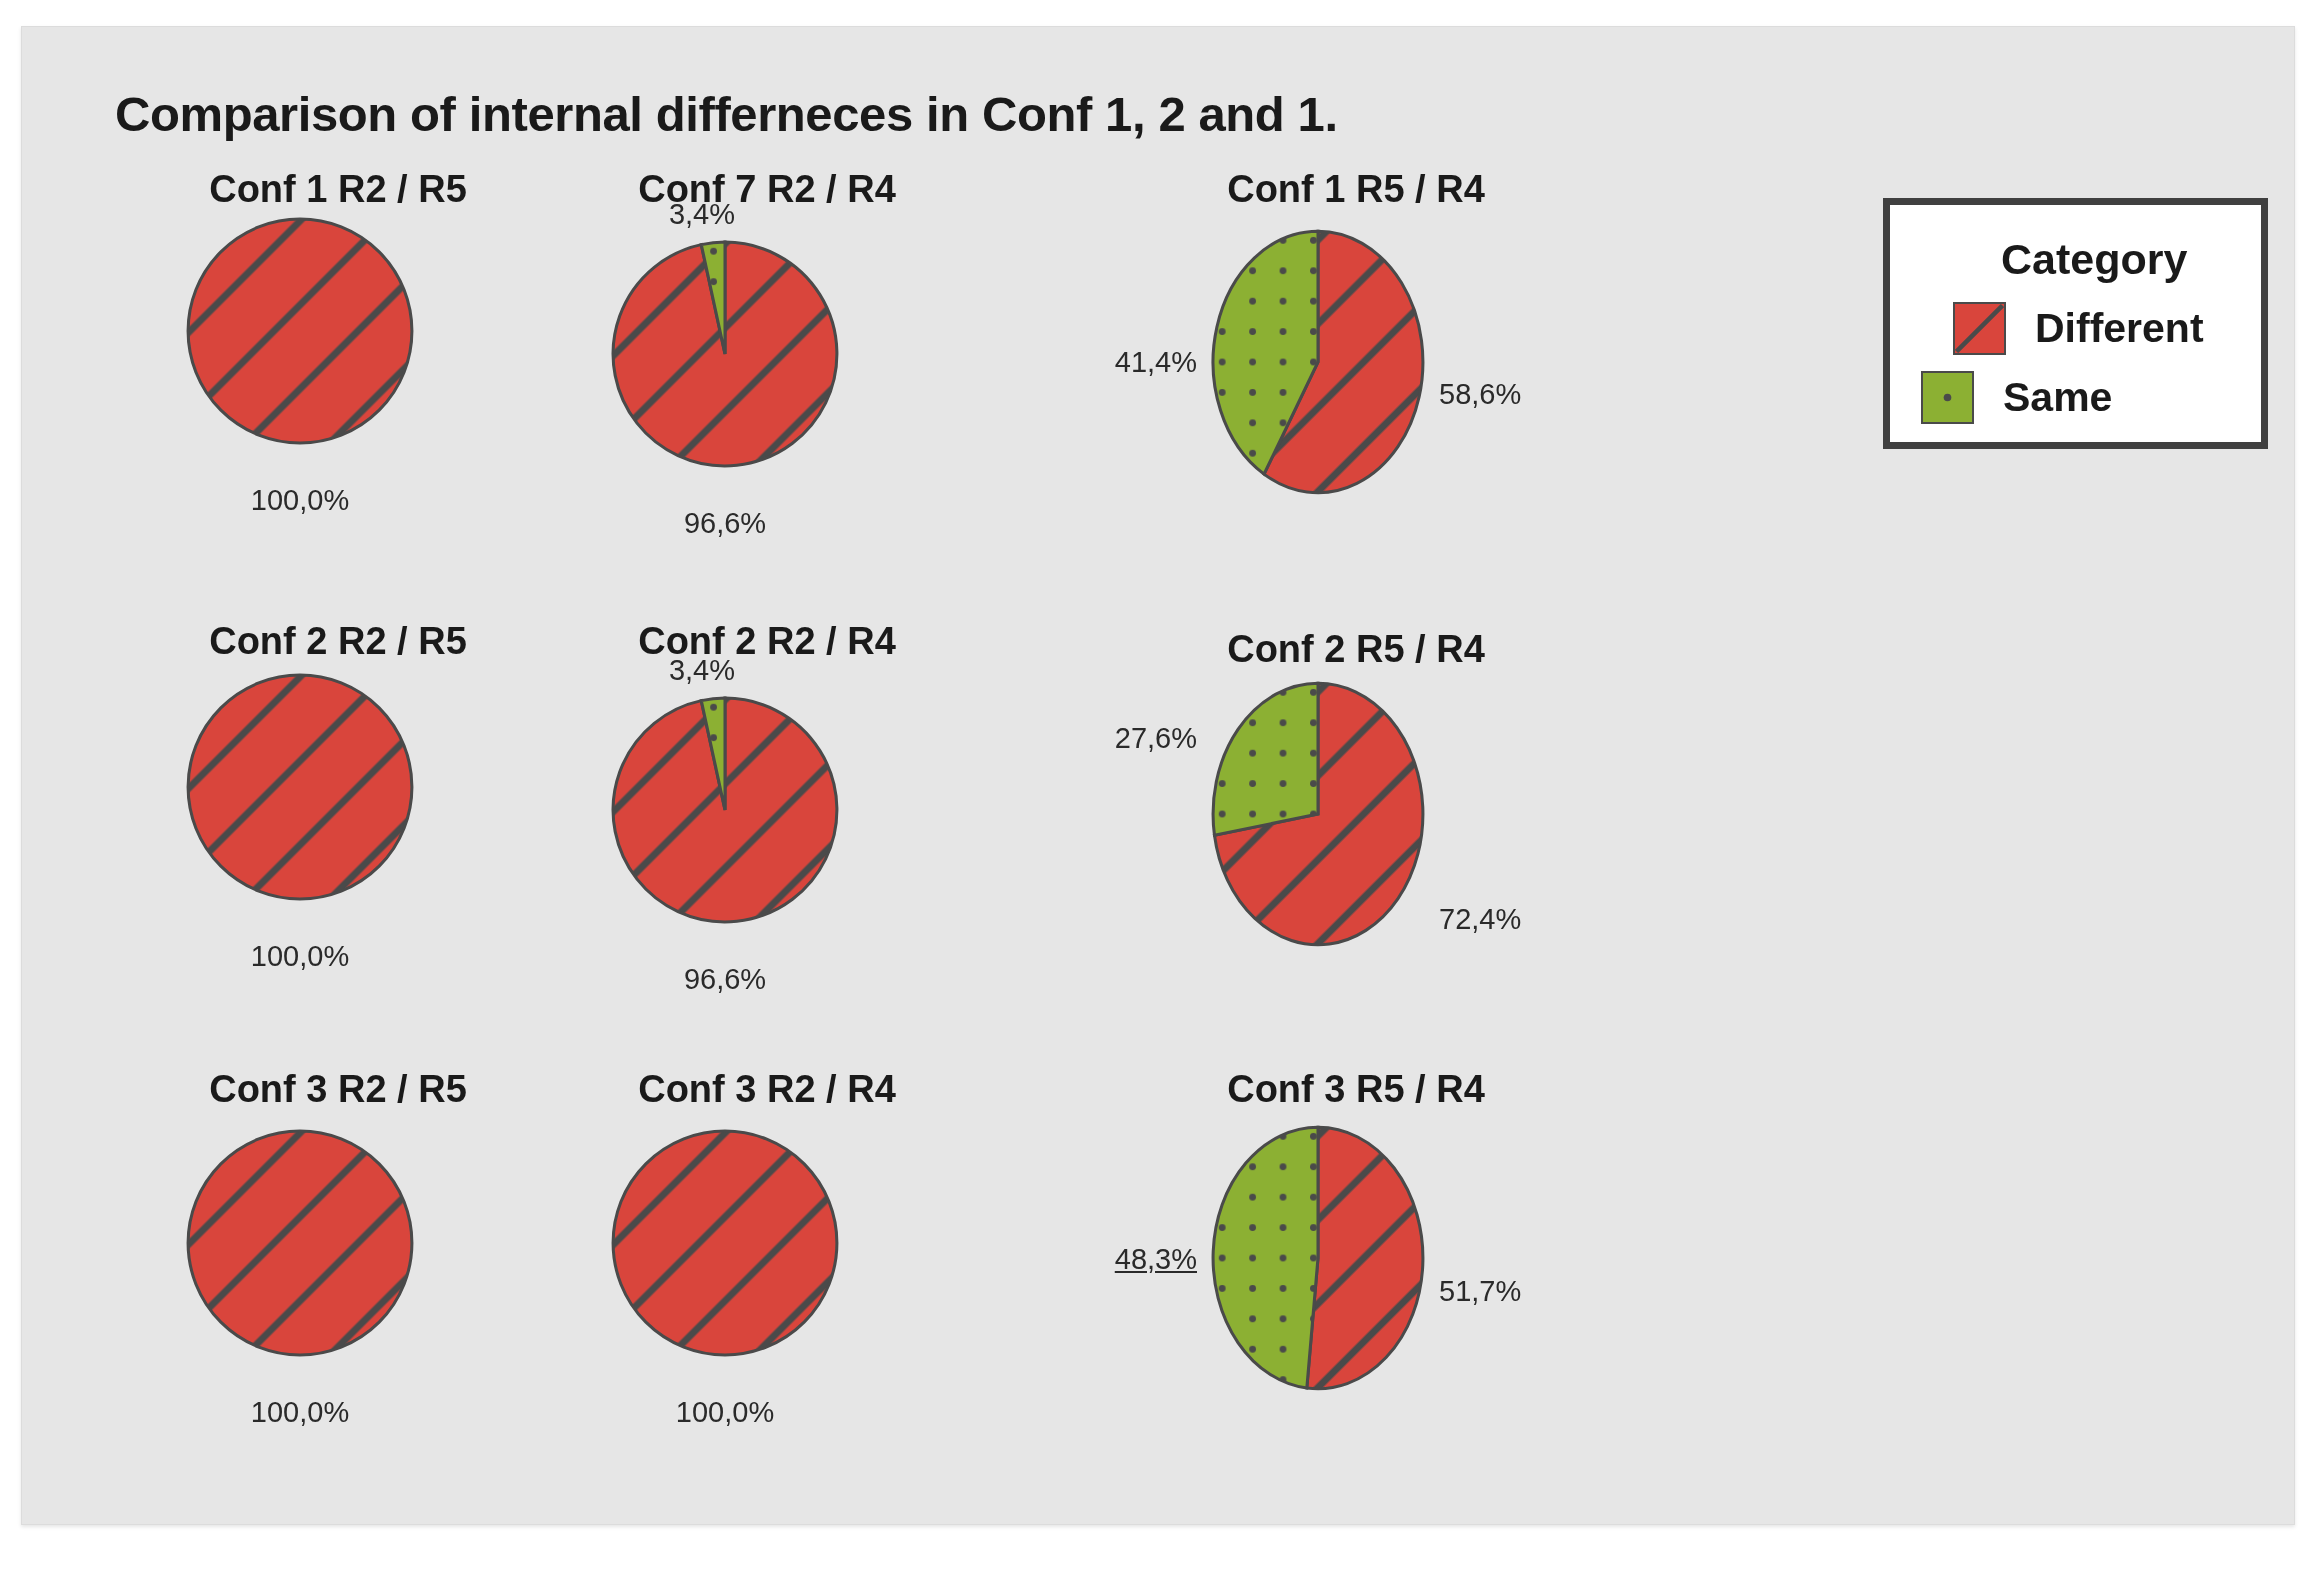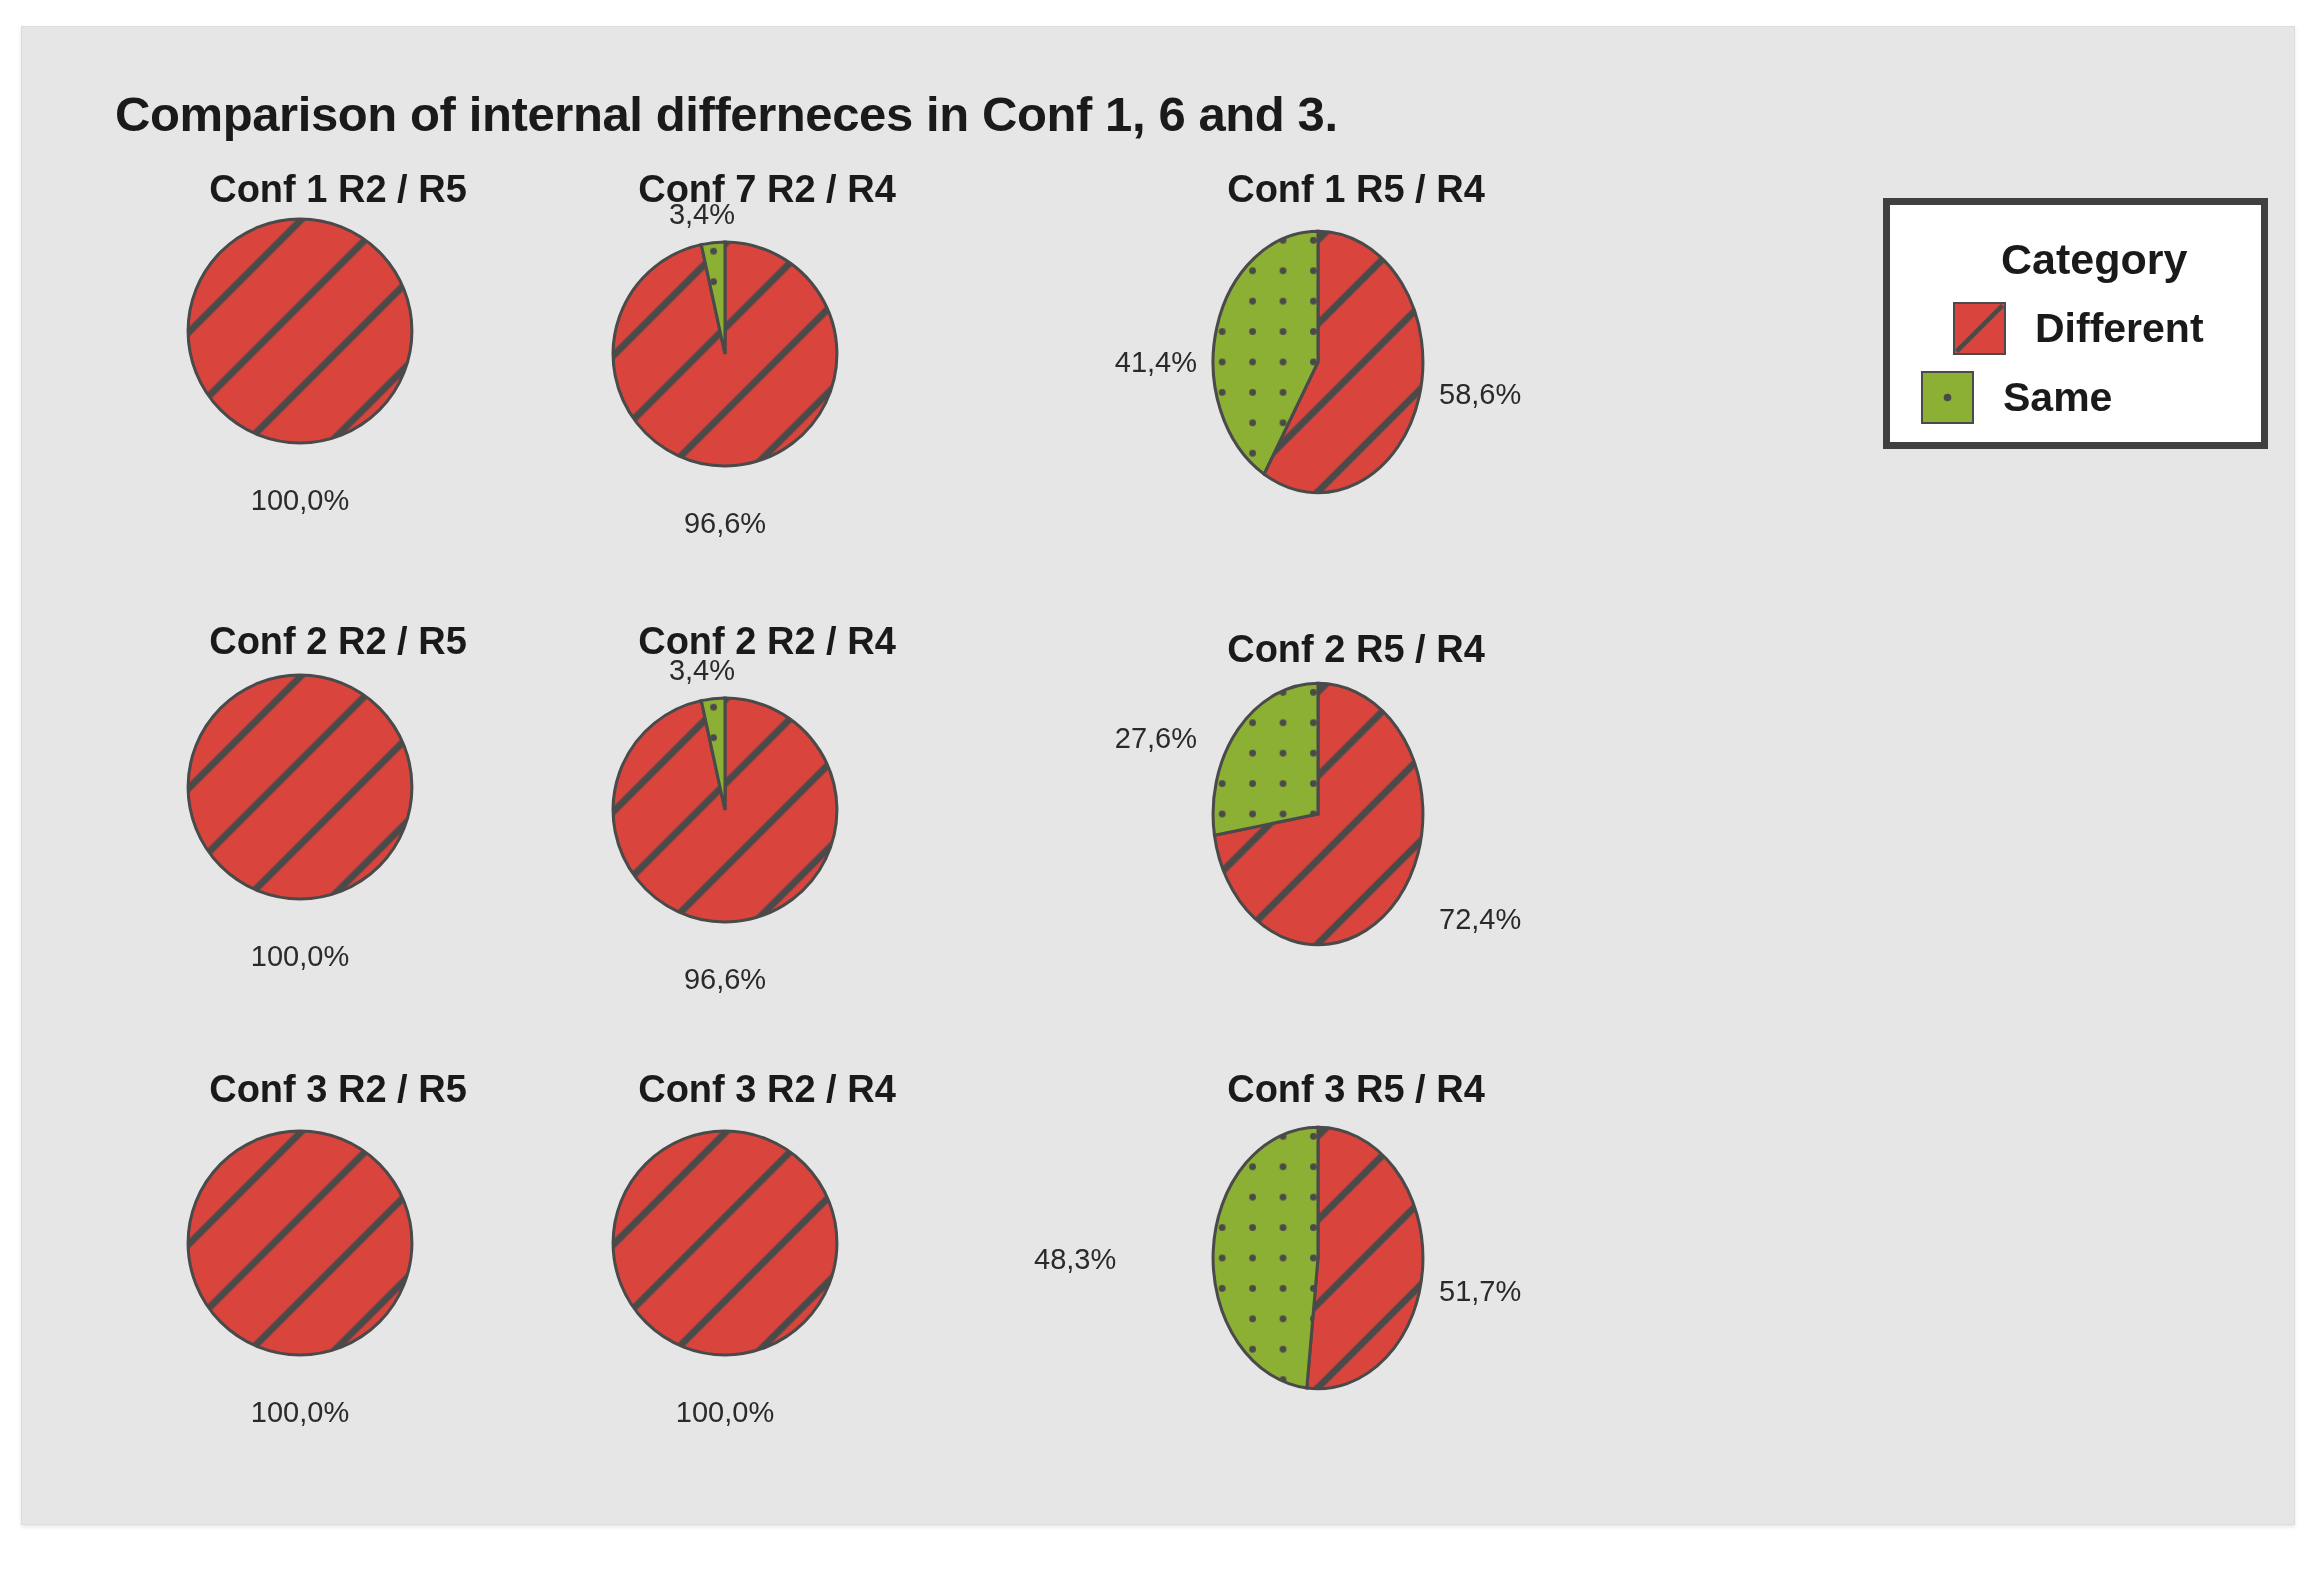--- a/index.html
+++ b/index.html
@@ -95,21 +95,21 @@
     color: #2a2a2a;
     white-space: nowrap;
     font-family: "Liberation Sans", sans-serif;
   }
 </style>
 </head>
 <body>
 
 <div id="chart-frame">
 
-  <div id="main-title">Comparison of internal differneces in Conf 1, 6 and 3.</div>
+  <div id="main-title">Comparison of internal differneces in Conf 1, 2 and 1.</div>
 
   <div id="legend-box">
     <div id="legend-title">Category</div>
 
     <div class="legend-row r0">
       <span class="legend-swatch">
         <svg width="49" height="49" viewBox="0 0 64 64" style="display:block">
           <rect x="0" y="0" width="64" height="64" fill="#d9453c"></rect>
           <line x1="2" y1="62" x2="62" y2="2" stroke="#4a4a4a" stroke-width="6"></line>
         </svg>
@@ -186,17 +186,17 @@
       <svg width="236" height="236" viewBox="0 0 310 310" style="position: absolute; left: 585px; top: 1098px;">
         <path d="M 8 155 A 147 147 0 1 1 302 155 A 147 147 0 1 1 8 155 Z" fill="url(#hatchRed)" stroke="#4a4a4a" stroke-width="4"></path>
       </svg>
       <div class="pct" style="left: 604px; top: 1369px; width: 198px; text-align: center;">100,0%</div>
       <div class="pie-title" style="left: 1121px; top: 1041px; width: 426px;">Conf 3 R5 / R4</div>
       <svg width="222" height="274" viewBox="0 0 292 360" style="position: absolute; left: 1185px; top: 1094px;">
         <path d="M 146 180 L 146 8 A 138 172 0 1 1 131.28766071001414 351.0197359482838 Z" fill="url(#hatchRed)" stroke="#4a4a4a" stroke-width="4"></path>
         <path d="M 146 180 L 131.28766071001414 351.0197359482838 A 138 172 0 0 1 145.99999999999997 8 Z" fill="url(#dotGreen)" stroke="#4a4a4a" stroke-width="4"></path>
       </svg>
       <div class="pct" style="left: 1417px; top: 1248px; width: 163px; text-align: left;">51,7%</div>
-      <div class="pct" style="left: 1012px; top: 1216px; width: 163px; text-align: left;">48,3%</div>
+      <div class="pct" style="left: 1012px; top: 1216px; width: 163px; text-align: right; text-decoration: underline;">48,3%</div>
     </div>
 
 </div>
 
 
 </body></html>

